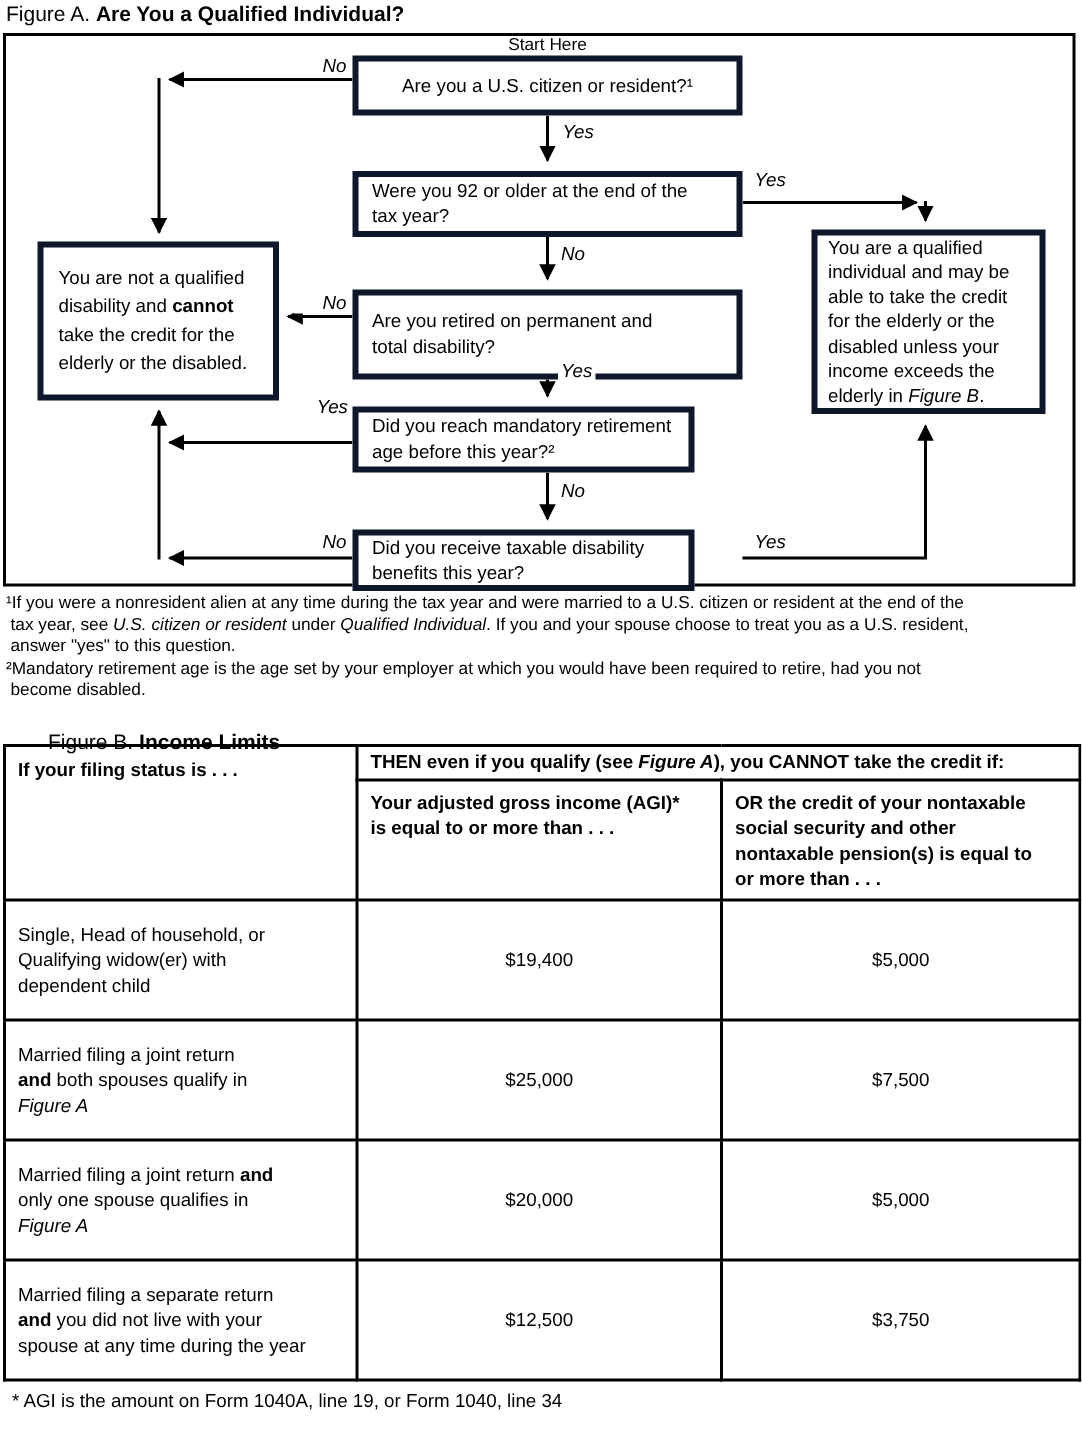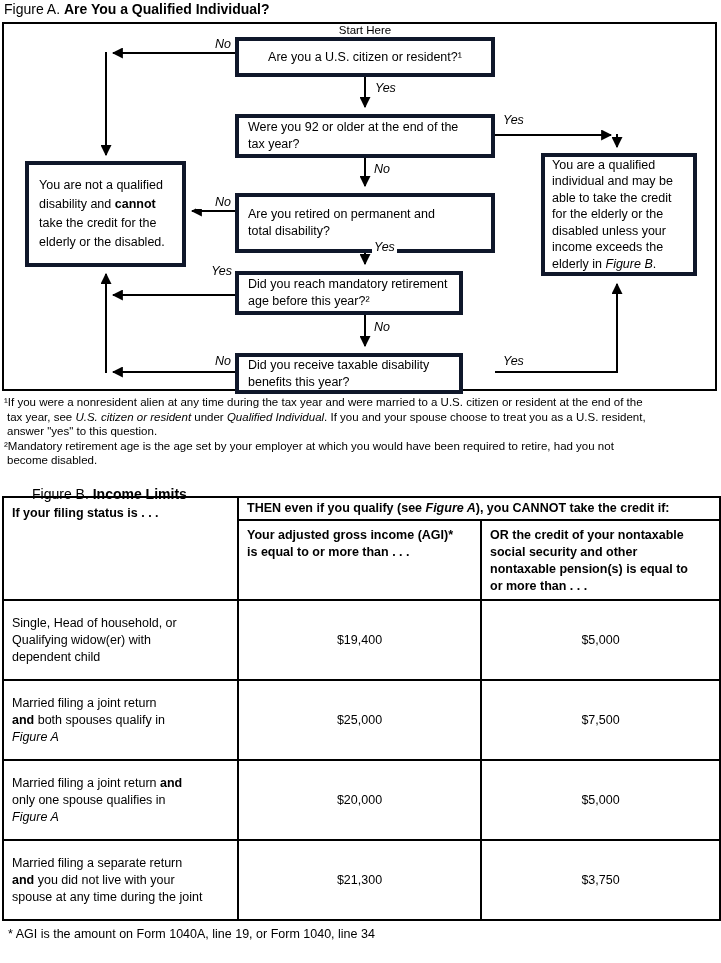--- a/index.html
+++ b/index.html
@@ -155,22 +155,22 @@
       <td class="status"><span>Married filing a joint return</span><br><span class="b">and</span><span> both spouses qualify in</span><br><span class="i">Figure A</span></td>
       <td class="amount">$25,000</td>
       <td class="amount">$7,500</td>
     </tr>
     <tr class="data-row">
       <td class="status"><span>Married filing a joint return </span><span class="b">and</span><br><span>only one spouse qualifies in</span><br><span class="i">Figure A</span></td>
       <td class="amount">$20,000</td>
       <td class="amount">$5,000</td>
     </tr>
     <tr class="data-row">
-      <td class="status"><span>Married filing a separate return</span><br><span class="b">and</span><span> you did not live with your</span><br><span>spouse at any time during the joint</span></td>
-      <td class="amount">$21,300</td>
+      <td class="status"><span>Married filing a separate return</span><br><span class="b">and</span><span> you did not live with your</span><br><span>spouse at any time during the year</span></td>
+      <td class="amount">$12,500</td>
       <td class="amount">$3,750</td>
     </tr>
   </tbody>
     </table>
 
   <div id="table-footnote">* AGI is the amount on Form 1040A, line 19, or Form 1040, line 34</div>
 
 </div>
 
 </body></html>

